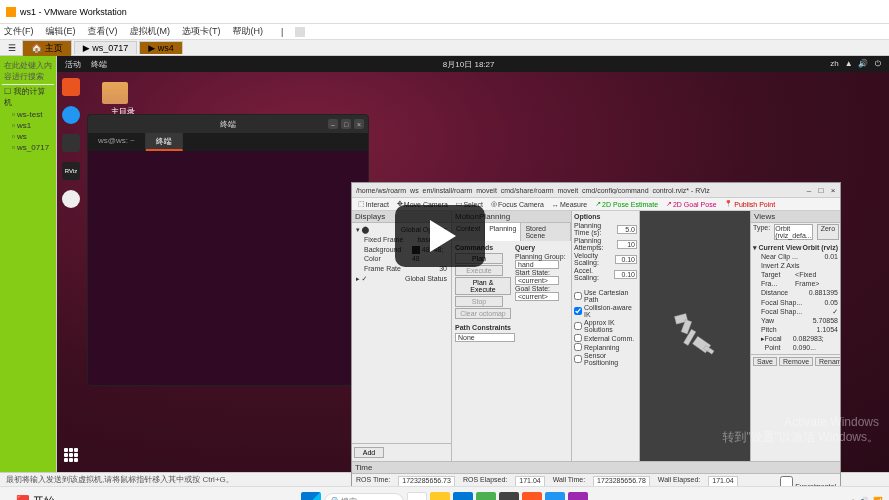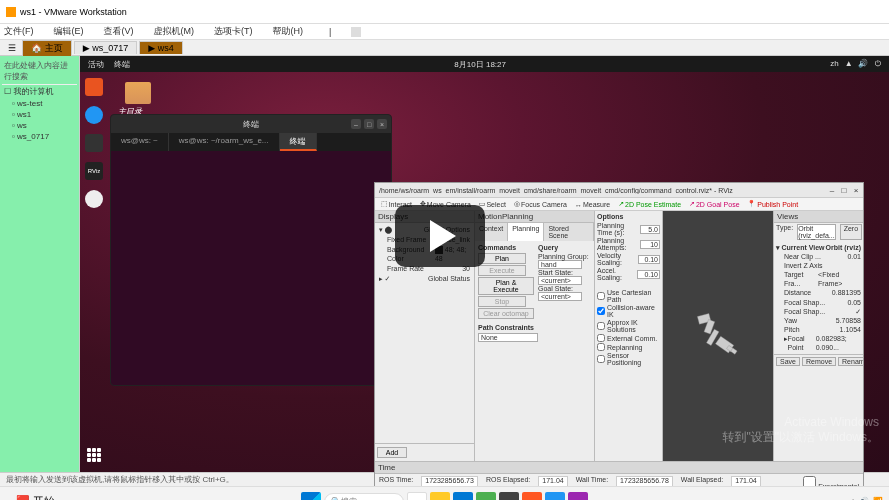--- a/index.html
+++ b/index.html
@@ -3,31 +3,31 @@
 <meta charset="utf-8">
 <style>
 * { margin: 0; padding: 0; box-sizing: border-box; font-family: "Segoe UI", Arial, sans-serif; }
 body { width: 889px; height: 500px; overflow: hidden; background: #f0f0f0; position: relative; }
 
 
 .vmware-title { height: 24px; background: #fff; display: flex; align-items: center; padding: 0 6px; font-size: 9px; border-bottom: 1px solid #ddd; }
 .vmware-title .vm-icon { width: 10px; height: 10px; background: #ff9800; margin-right: 4px; }
 
 
-.vmware-menu { height: 16px; background: #fff; display: flex; align-items: center; padding: 0 4px; font-size: 9px; gap: 20px; border-bottom: 1px solid #ddd; color: #333; }
+.vmware-menu { height: 16px; background: #fff; display: flex; align-items: center; padding: 0 4px; font-size: 9px; gap: 12px; border-bottom: 1px solid #ddd; color: #333; }
 
 
 .vmware-tabs { height: 16px; background: #f0f0f0; display: flex; align-items: center; padding: 0 4px; font-size: 9px; gap: 2px; border-bottom: 1px solid #ccc; }
 .vmware-tab { padding: 1px 8px; background: #a16207; border: 1px solid #ccc; border-bottom: none; }
 
 
 .main-area { display: flex; height: 416px; }
 
 
-.vmware-tree { width: 80px; background: #86efac; border-right: 1px solid #ccc; font-size: 8px; padding: 2px; }
+.vmware-tree { width: 57px; background: #84cc16; border-right: 1px solid #ccc; font-size: 8px; padding: 2px; }
 .tree-header { font-size: 8px; padding: 2px; border-bottom: 1px solid #eee; color: #555; }
 .tree-item { padding: 1px 2px 1px 10px; color: #333; }
 
 
 .ubuntu-desktop { flex: 1; background: radial-gradient(ellipse at 30% 20%, #7a1f3d 0%, #5c1530 25%, #3d0f20 55%, #2a0a18 100%); position: relative; }
 .ubuntu-topbar { height: 16px; background: #1a1a1a; display: flex; align-items: center; justify-content: space-between; padding: 0 8px; font-size: 8px; color: #ddd; }
 .ubuntu-topbar .left { display: flex; gap: 10px; }
 .ubuntu-topbar .right { display: flex; gap: 6px; }
 
 
@@ -35,21 +35,21 @@
 .dock-icon { width: 18px; height: 18px; border-radius: 3px; }
 .dock-icon.files { background: #e95420; }
 .dock-icon.help { background: #2196f3; border-radius: 50%; }
 .dock-icon.term { background: #333; }
 .dock-icon.rviz { background: #222; color: #fff; font-size: 6px; display: flex; align-items: center; justify-content: center; }
 .dock-icon.disk { background: #eee; border-radius: 50%; }
 .dock-apps { position: absolute; bottom: 8px; width: 18px; height: 18px; display: grid; grid-template-columns: repeat(3,1fr); gap: 1px; padding: 2px; }
 .dock-apps span { background: #fff; border-radius: 1px; }
 
 
-.desktop-folder { position: absolute; left: 38px; top: 26px; width: 40px; text-align: left; font-size: 8px; color: #fff; font-style: italic; }
+.desktop-folder { position: absolute; left: 38px; top: 26px; width: 40px; text-align: right; font-size: 8px; color: #fff; }
 .desktop-folder .folder-icon { width: 26px; height: 22px; background: linear-gradient(#e8a657,#d8935a); margin: 0 auto 2px; border-radius: 2px; }
 
 
 .terminal-window { position: absolute; left: 30px; top: 58px; width: 282px; height: 272px; background: #300a24; border: 1px solid #222; border-radius: 4px; overflow: hidden; }
 .terminal-titlebar { height: 18px; background: #2c2c2c; display: flex; align-items: center; justify-content: center; font-size: 8px; color: #ddd; position: relative; }
 .terminal-controls { position: absolute; right: 4px; display: flex; gap: 3px; }
 .terminal-controls span { width: 10px; height: 10px; background: #444; border-radius: 2px; font-size: 7px; color: #bbb; display: flex; align-items: center; justify-content: center; }
 .terminal-tabs { height: 18px; background: #1c1c1c; display: flex; font-size: 8px; color: #999; }
 .terminal-tab { padding: 3px 10px; border-right: 1px solid #333; }
 .terminal-tab.active { background: #383838; color: #fff; border-bottom: 2px solid #e95420; }
@@ -205,21 +205,20 @@
       <div class="terminal-titlebar">
         <span>终端</span>
         <div class="terminal-controls">
           <span>–</span>
           <span>□</span>
           <span>×</span>
         </div>
       </div>
       <div class="terminal-tabs">
         <div class="terminal-tab">ws@ws: ~</div>
-        <div class="terminal-tab">ws@ws: ~/roarm_ws_e...</div>
         <div class="terminal-tab active">终端</div>
       </div>
       <div class="terminal-body"></div>
     </div>
 
     <div class="rviz-window">
       <div class="rviz-title">
         <span style="white-space:nowrap;overflow:hidden">/home/ws/roarm_ws_em/install/roarm_moveit_cmd/share/roarm_moveit_cmd/config/command_control.rviz* - RViz</span>
         <div class="controls">
           <span>–</span>

